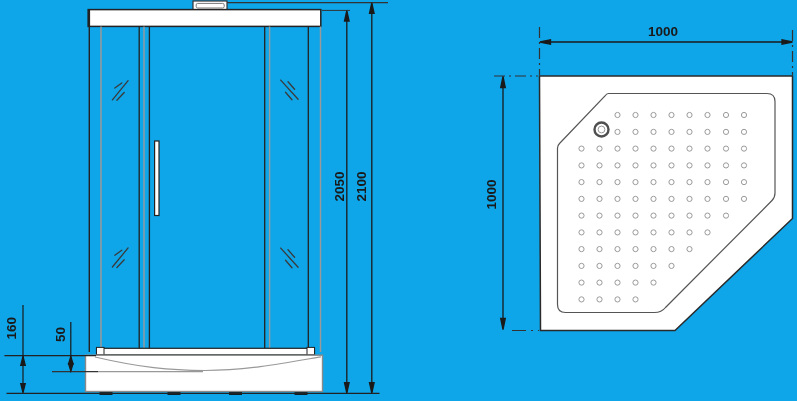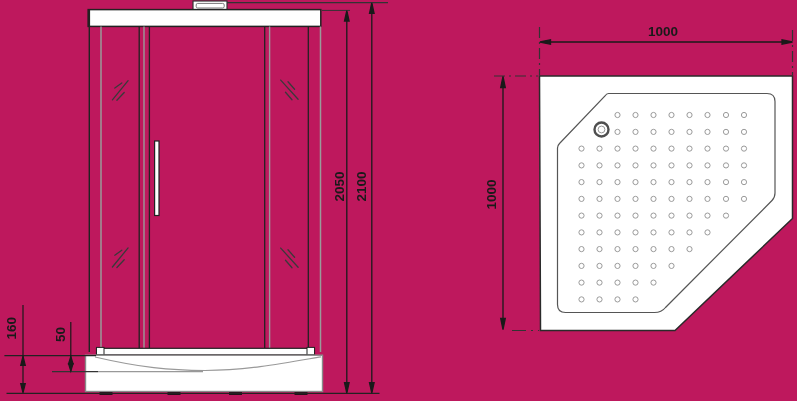--- a/index.html
+++ b/index.html
@@ -1,16 +1,16 @@
 <!DOCTYPE html>
 <html><head>
 <meta charset="utf-8">
 <style>
 html,body{margin:0;padding:0;background:#ffffff;}
-.page{position:relative;width:797px;height:401px;background:#be185d;overflow:hidden;}
+.page{position:relative;width:797px;height:401px;background:#0ea5e9;overflow:hidden;}
 svg{position:absolute;left:0;top:0;}
 text{font-family:"Liberation Sans",sans-serif;font-weight:bold;fill:#1a1a1a;}
 </style>
 </head>
 <body>
 <div class="page">
 <svg width="797" height="401" viewBox="0 0 797 401">
 
 <g>
 <rect x="193" y="1" width="34" height="9.4" fill="#ffffff" stroke="#333333" stroke-width="1.2"></rect>

